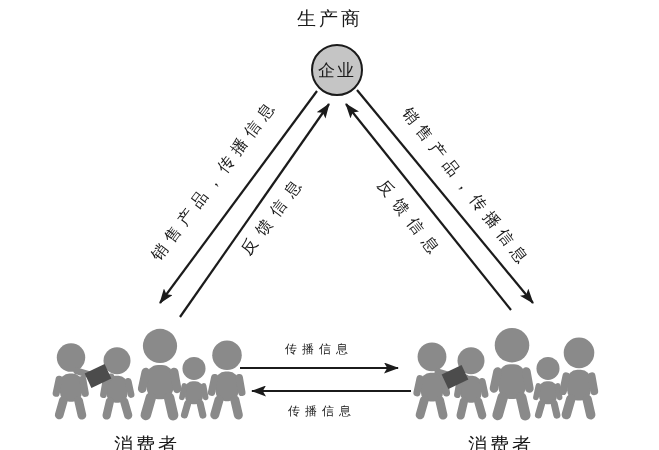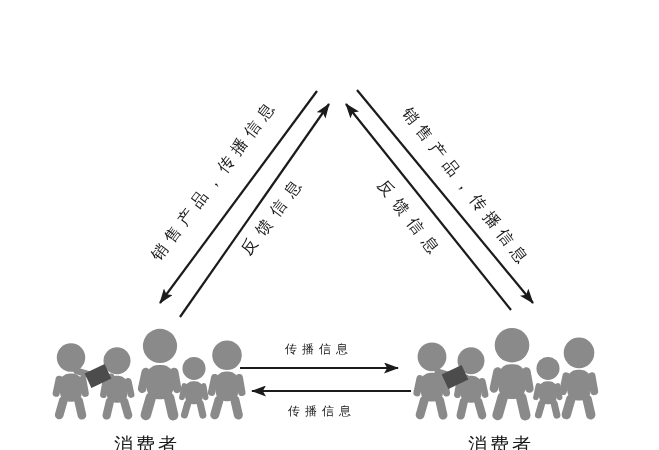--- a/index.html
+++ b/index.html
@@ -118,21 +118,25 @@
       <use href="#person" transform="translate(471,420) scale(-0.75,0.75)"></use>
       <use href="#person" transform="translate(512,421) scale(0.96)"></use>
       <use href="#person" transform="translate(548,419) scale(0.64)"></use>
       <use href="#person" transform="translate(579,420) scale(0.85)"></use>
       <line x1="438" y1="372" x2="455" y2="377" stroke="var(--people)" stroke-width="7" stroke-linecap="round"></line>
       <line x1="466" y1="378" x2="453" y2="381" stroke="var(--people)" stroke-width="7" stroke-linecap="round"></line>
       <rect x="-11" y="-8" width="22" height="16" fill="var(--book)" transform="translate(455,377) rotate(-25)"></rect>
     </g>
   </svg>
 
+  <div class="label producer" style="left:330px; top:6px; transform:translateX(-50%);">生产商</div>
 
+  <div class="enterprise-circle">
+    <span>企业</span>
+  </div>
 
   <div class="label diag sell" style="left:215px; top:180px; --r:-53deg;">销售产品，传播信息</div>
 
   <div class="label diag feedback" style="left:274px; top:215px; --r:-53deg;">反馈信息</div>
 
   <div class="label diag sell" style="left:466px; top:188px; --r:52deg;">销售产品，传播信息</div>
 
   <div class="label diag feedback" style="left:410px; top:220px; --r:52deg;">反馈信息</div>
 
   <div class="label spread" style="left:319px; top:349px;">传播信息</div>

